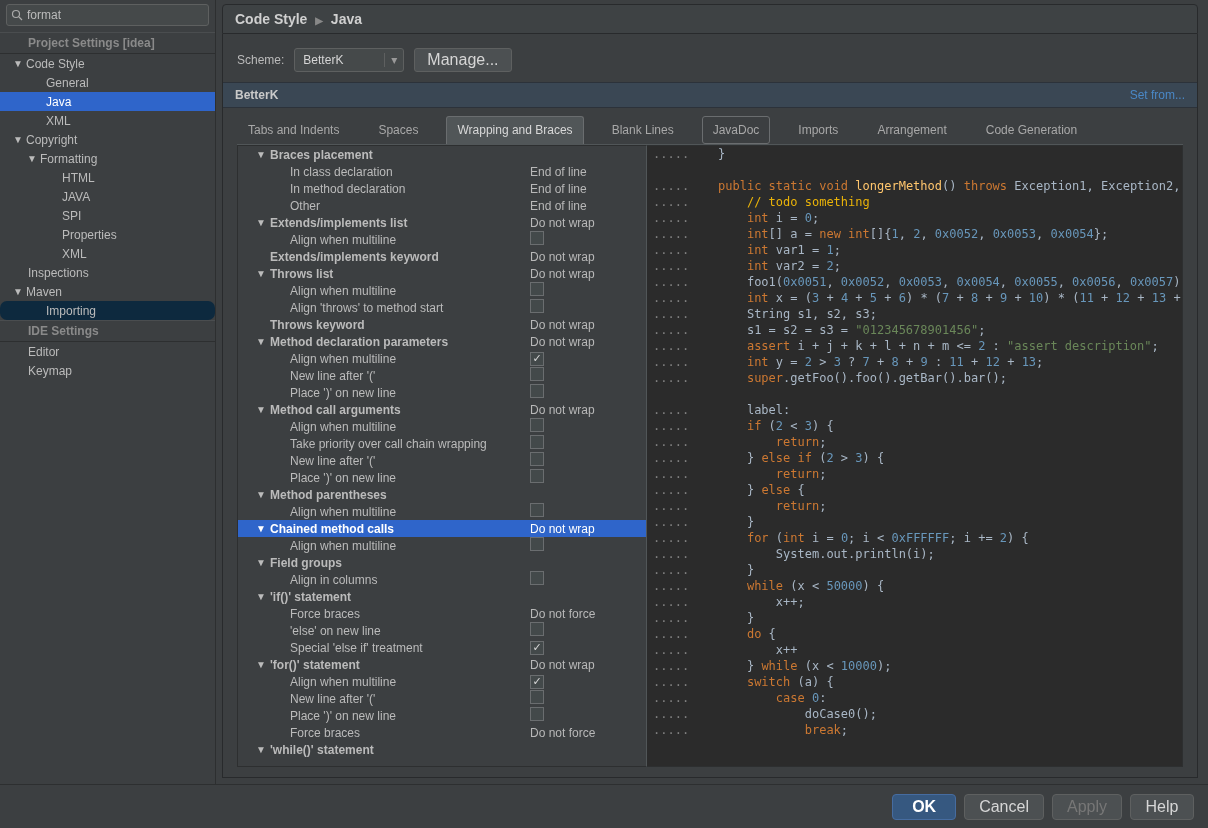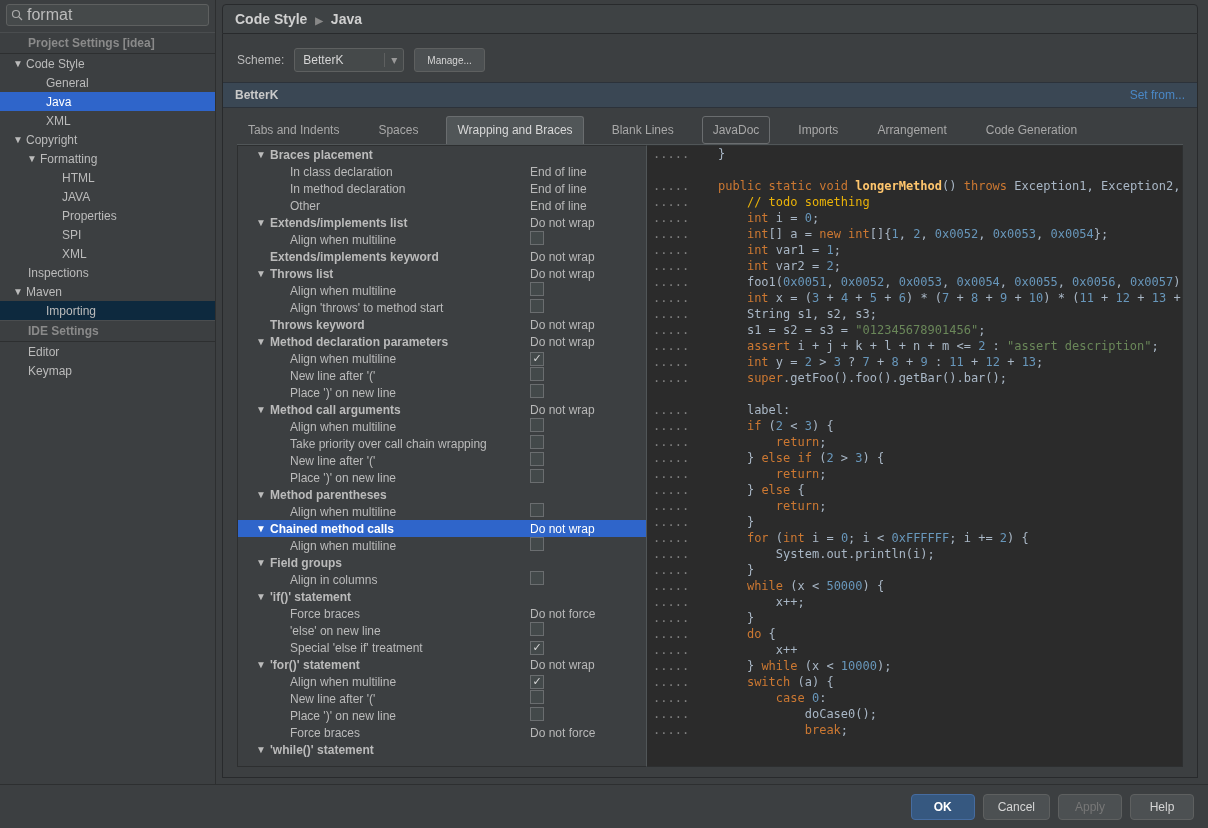--- a/index.html
+++ b/index.html
@@ -30,21 +30,21 @@
   display: flex;
   align-items: center;
   height: 22px;
   padding: 0 4px;
 }
 .search-box svg { flex: 0 0 auto; }
 .search-box input {
   background: transparent;
   border: none;
   color: #bbb;
-  font-size: 16px;
+  font-size: 12px;
   outline: none;
   width: 100%;
   padding-left: 4px;
 }
 .tree { flex: 1; overflow: auto; padding-top: 2px; }
 .tree-section-header {
   color: #8a8a8a;
   font-weight: bold;
   padding: 3px 0 3px 28px;
   border-bottom: 1px solid #2d2f30;
@@ -58,21 +58,21 @@
   padding-left: 12px;
   cursor: pointer;
 }
 .tree-row .exp {
   width: 12px;
   text-align: center;
   color: #bbb;
   font-size: 10px;
   display: inline-block;
 }
-.tree-row.selected { background: #0d293e; }
+.tree-row.selected { background: #0d293e; border-radius: 7px; }
 .tree-row.java-sel { background: #2f65ca; color: #fff; }
 .tree-label { padding-left: 2px; }
 .indent-1 { padding-left: 26px; }
 .indent-2 { padding-left: 44px; }
 .indent-3 { padding-left: 60px; }
 .content {
   flex: 1;
   display: flex;
   flex-direction: column;
   min-width: 0;
@@ -118,21 +118,21 @@
 }
 .combo .caret { margin-left: auto; padding-left: 6px; color: #999; border-left: 1px solid #5e6060; }
 .btn {
   background: #4c5052;
   border: 1px solid #5e6060;
   border-radius: 3px;
   color: #d6d6d6;
   height: 24px;
   padding: 0 12px;
   cursor: pointer;
-  font-size: 10px;
+  font-size: 16px;
 }
 .subheader {
   background: #3a4754;
   border-top: 1px solid #2c323a;
   border-bottom: 1px solid #2c323a;
   padding: 5px 12px;
   display: flex;
   align-items: center;
 }
 .subheader .name { font-weight: bold; color: #c9c9c9; }
@@ -215,41 +215,41 @@
 }
 .code-line {
   white-space: pre;
   padding-left: 6px;
   color: #a9b7c6;
 }
 .kw { color: #cc7832; }
 .num { color: #6897bb; }
 .str { color: #6a8759; }
 .ann { color: #808080; font-style: normal; }
-.ident { color: #ffc66d; font-weight: bold; }
+.ident { color: #ffc66d; }
 .cm { color: #eab308; }
 .footer {
   height: 44px;
   display: flex;
   align-items: center;
   justify-content: flex-end;
   gap: 8px;
   padding: 0 14px;
   border-top: 1px solid #2d2f30;
   background: #3c3f41;
 }
 .footer button {
   background: #4c5052;
   border: 1px solid #5e6060;
   border-radius: 4px;
   color: #d6d6d6;
   height: 26px;
   min-width: 64px;
   padding: 0 14px;
-  font-size: 12px;
+  font-size: 16px;
   cursor: pointer;
 }
 .footer button.primary {
   background: #365880;
   border-color: #466ca0;
   font-weight: bold;
   color: #fff;
 }
 .footer button.disabled { color: #777; }
 </style>
@@ -288,24 +288,24 @@
           <span class="exp">▼</span>
           <span class="tree-label">Formatting</span>
         </div>
       <div class="tree-row indent-3">
           <span class="tree-label">HTML</span>
         </div>
       <div class="tree-row indent-3">
           <span class="tree-label">JAVA</span>
         </div>
       <div class="tree-row indent-3">
+          <span class="tree-label">SPI</span>
+        </div>
+      <div class="tree-row indent-3">
           <span class="tree-label">Properties</span>
-        </div>
-      <div class="tree-row indent-3">
-          <span class="tree-label">SPI</span>
         </div>
       <div class="tree-row indent-3">
           <span class="tree-label">XML</span>
         </div>
       <div class="tree-row indent-1">
           <span class="tree-label">Inspections</span>
         </div>
       <div class="tree-row">
           <span class="exp">▼</span>
           <span class="tree-label">Maven</span>

